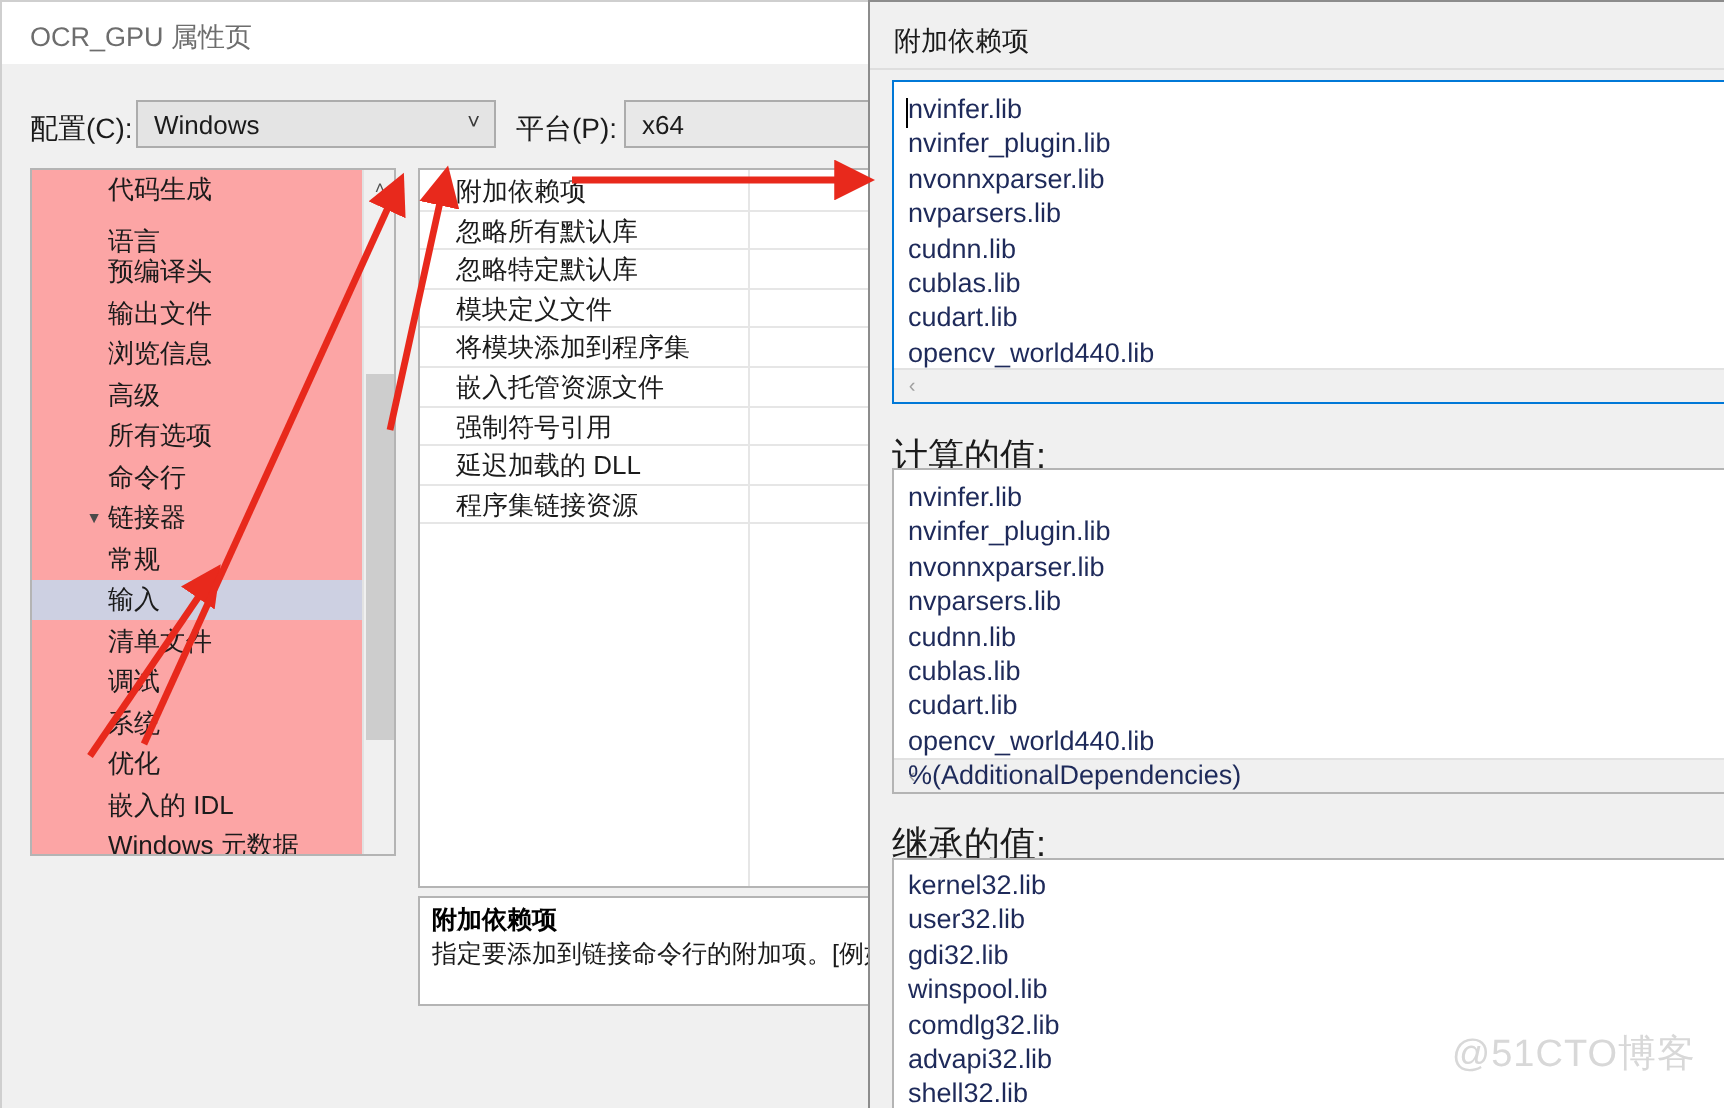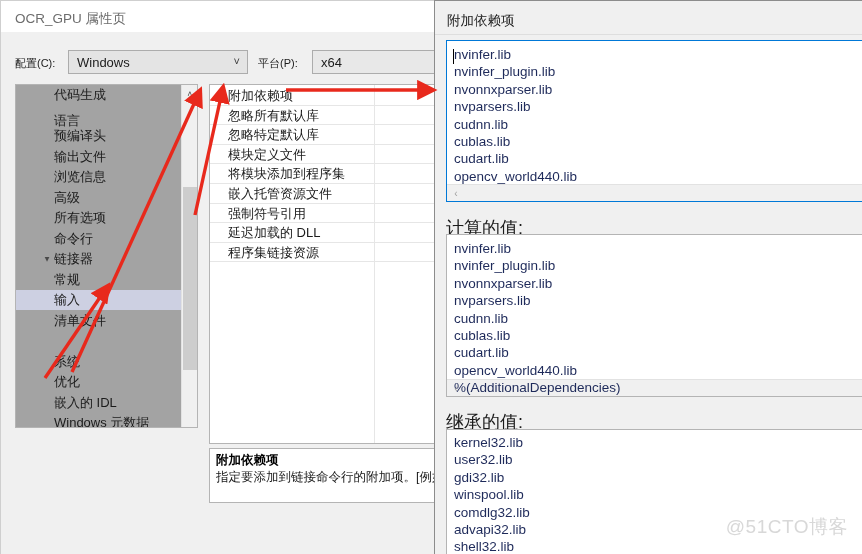--- a/index.html
+++ b/index.html
@@ -31,21 +31,21 @@
     position: absolute; left: 0; top: 0; width: 441px; height: 31px;
     background: #ffffff;
   }
   #propwin-body {
     position: absolute; left: 0; top: 31px; width: 441px; height: 523px;
     background: #f0f0f0;
   }
 
   
   .cfg-label {
-    position: absolute; font-size: 11px; color: #1b1b1b; white-space: nowrap;
+    position: absolute; font-size: 14px; color: #1b1b1b; white-space: nowrap;
   }
   .cfg-combo {
     position: absolute; height: 24px;
     background: #e4e4e4; border: 1px solid #acacac;
     font-size: 13px; color: #1b1b1b;
     display: flex; align-items: center; padding-left: 8px;
   }
   .cfg-chev {
     position: absolute; right: 7px; top: 50%; transform: translateY(-55%);
     font-size: 11px; color: #3a3a3a;
@@ -53,21 +53,21 @@
   .cfg-text {
     position: absolute; height: 24px;
     background: #e8e8e8; border: 1px solid #acacac;
     font-size: 13px; color: #1b1b1b;
     display: flex; align-items: center; padding-left: 8px;
   }
 
   
   #tree {
     position: absolute; left: 14px; top: 83px; width: 183px; height: 344px;
-    background: #a3a3a3;
+    background: #fca5a5;
     border: 1px solid #b4b4b4;
     overflow: hidden;
   }
   #tree-inner { position: absolute; left: 0; top: 0; width: 166px; height: 448px; }
   .tnode {
     position: absolute; left: 0; width: 166px; height: 20px;
     display: flex; align-items: center;
     font-size: 13px; color: #1b1b1b; white-space: nowrap;
   }
   .tnode.sel { background: #cdd0e2; }
@@ -251,20 +251,24 @@
             <span style="display: inline-block; flex: 0 0 38px;"></span>
             <span class="tlabel">常规</span>
           </div>
           <div class="tnode sel" style="top: 205px;">
             <span style="display: inline-block; flex: 0 0 38px;"></span>
             <span class="tlabel">输入</span>
           </div>
           <div class="tnode" style="top: 225.5px;">
             <span style="display: inline-block; flex: 0 0 38px;"></span>
             <span class="tlabel">清单文件</span>
+          </div>
+          <div class="tnode" style="top: 246px;">
+            <span style="display: inline-block; flex: 0 0 38px;"></span>
+            <span class="tlabel">调试</span>
           </div>
           <div class="tnode" style="top: 266.5px;">
             <span style="display: inline-block; flex: 0 0 38px;"></span>
             <span class="tlabel">系统</span>
           </div>
           <div class="tnode" style="top: 287px;">
             <span style="display: inline-block; flex: 0 0 38px;"></span>
             <span class="tlabel">优化</span>
           </div>
           <div class="tnode" style="top: 307.5px;">

